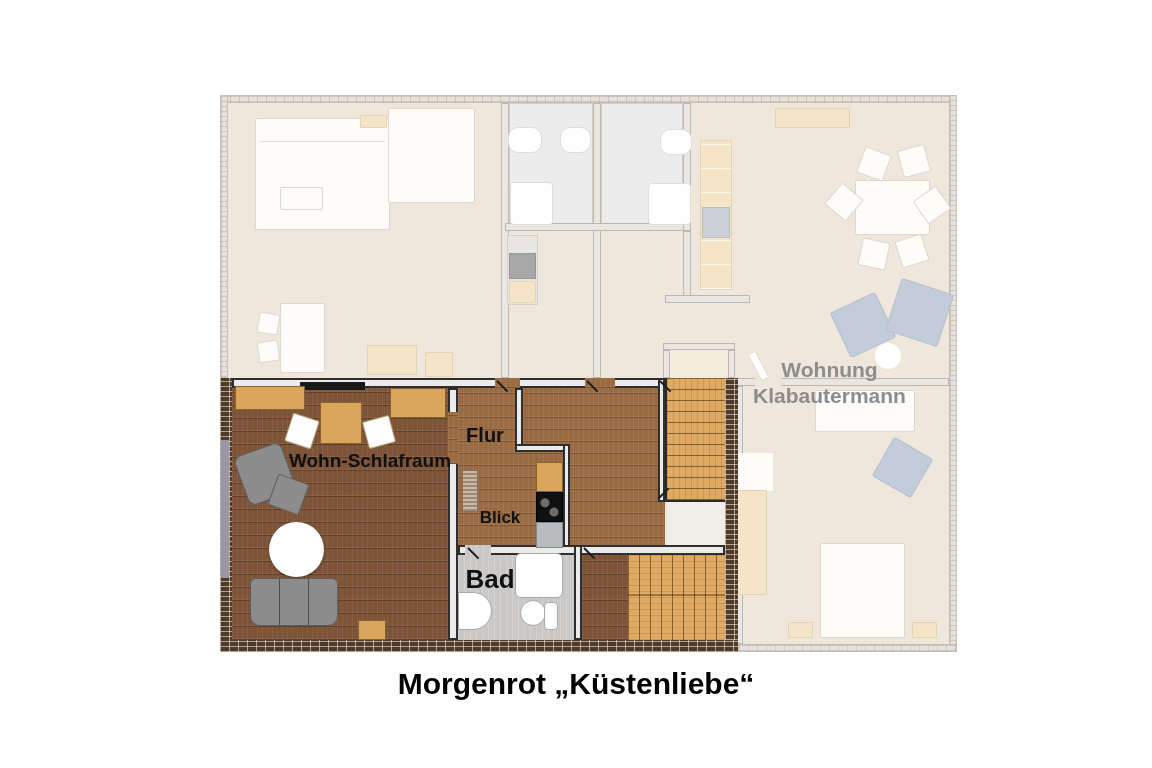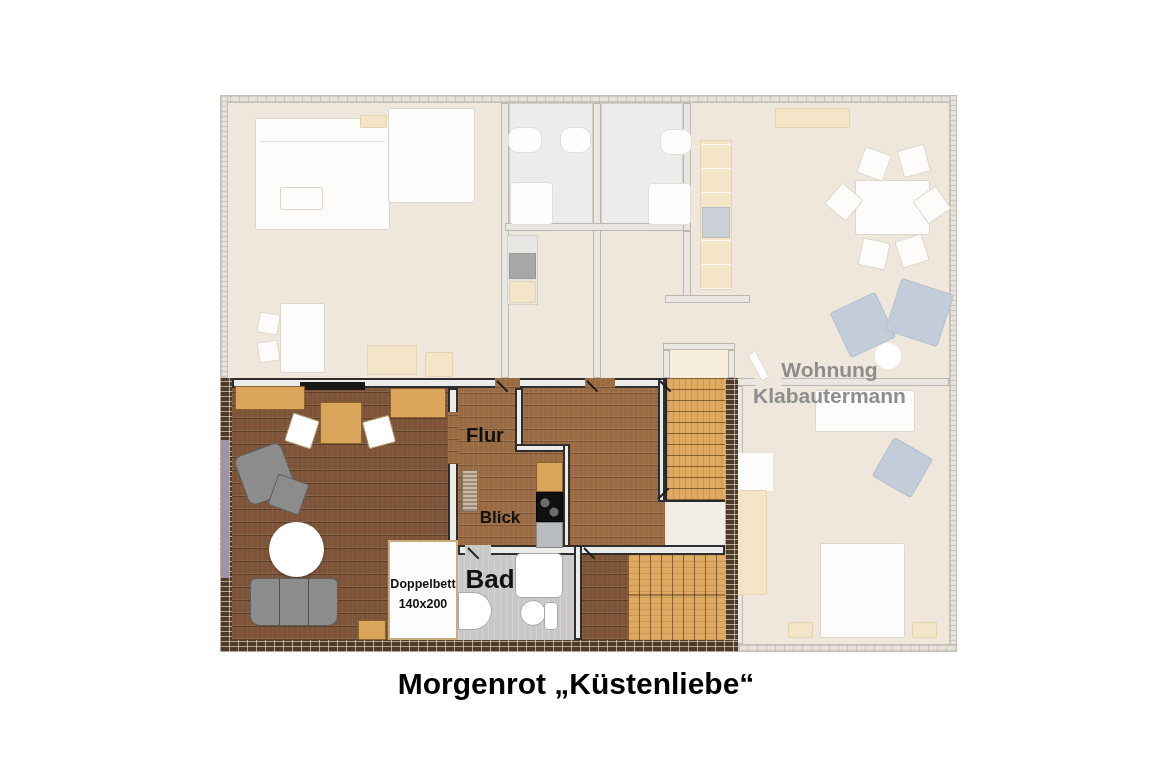--- a/index.html
+++ b/index.html
@@ -195,37 +195,32 @@
     <div class="abs awood" style="left:170px;top:10px;width:56px;height:30px;"></div>
     <div class="abs awood" style="left:100px;top:24px;width:42px;height:42px;"></div>
     <div class="abs wfurn" style="left:68px;top:38px;width:28px;height:30px;transform:rotate(18deg);border-color:#b09a6e;"></div>
     <div class="abs wfurn" style="left:145px;top:40px;width:28px;height:28px;transform:rotate(-15deg);border-color:#b09a6e;"></div>
     <div class="abs gfurn" style="left:20px;top:70px;width:50px;height:52px;transform:rotate(-20deg);border-radius:8px;"></div>
     <div class="abs gfurn" style="left:52px;top:100px;width:33px;height:33px;transform:rotate(20deg);"></div>
     <div class="abs" style="left:49px;top:144px;width:55px;height:55px;border-radius:50%;background:#ffffff;box-shadow:0 1px 3px rgba(0,0,0,.35);"></div>
     <div class="abs gfurn" style="left:30px;top:200px;width:88px;height:48px;border-radius:6px 6px 10px 10px;background-image:repeating-linear-gradient(90deg,transparent 0 28px,rgba(60,60,60,.8) 28px 29px);"></div>
     <div class="abs awood" style="left:138px;top:242px;width:28px;height:20px;"></div>
 
-    <div class="abs" style="left:168px;top:162px;width:70px;height:100px;background:#fdfdfd;border:2px solid #c9ad82;">
-      <div class="alabel" style="left:0;top:32px;width:100%;font-size:12.5px;line-height:20px;position:absolute;">
-        <div>Doppelbett</div>
-        <div>140x200</div>
-      </div>
-    </div>
 
     <div class="abs awood" style="left:316px;top:84px;width:27px;height:30px;"></div>
     <div class="abs" style="left:316px;top:114px;width:27px;height:30px;background:radial-gradient(circle 5px at 32% 35%, #6c6c6c 0 4px, transparent 5px),radial-gradient(circle 5px at 68% 68%, #6c6c6c 0 4px, transparent 5px),#101010;border:1px solid #000;"></div>
     <div class="abs" style="left:316px;top:144px;width:27px;height:26px;background:#b9bcbf;border:1px solid #86898c;background-image:linear-gradient(0deg,transparent 48%,#86898c 48%,#86898c 52%,transparent 52%);"></div>
     <div class="abs" style="left:242px;top:92px;width:16px;height:42px;background:repeating-linear-gradient(0deg,#9c8a76 0 2px,#c9baa4 2px 4px);border:1px solid #7d7265;"></div>
 
     <div class="abs" style="left:295px;top:175px;width:48px;height:45px;background:#fff;border:1px solid #a8a8a8;border-radius:6px;"></div>
     <div class="abs" style="left:238px;top:214px;width:34px;height:38px;background:#fff;border:1px solid #a8a8a8;border-radius:0 19px 19px 0;"></div>
     <div class="abs" style="left:300px;top:222px;width:26px;height:26px;background:#fff;border:1px solid #a8a8a8;border-radius:50%;"></div>
     <div class="abs" style="left:324px;top:224px;width:14px;height:28px;background:#fff;border:1px solid #a8a8a8;border-radius:4px;"></div>
 
+    <div class="alabel" style="left:50px;top:72px;width:200px;font-size:19px;">Wohn-Schlafraum</div>
     <div class="alabel" style="left:240px;top:16px;width:50px;font-size:20px;margin-top:30px;">Flur</div>
     <div class="alabel" style="left:244px;top:130px;width:72px;font-size:17px;">Blick</div>
     <div class="alabel" style="left:240px;top:186px;width:60px;font-size:26px;">Bad</div>
   </div>
 </div>
 
 <div class="title">
   <div>Morgenrot „Küstenliebe“</div>
 </div>
 

